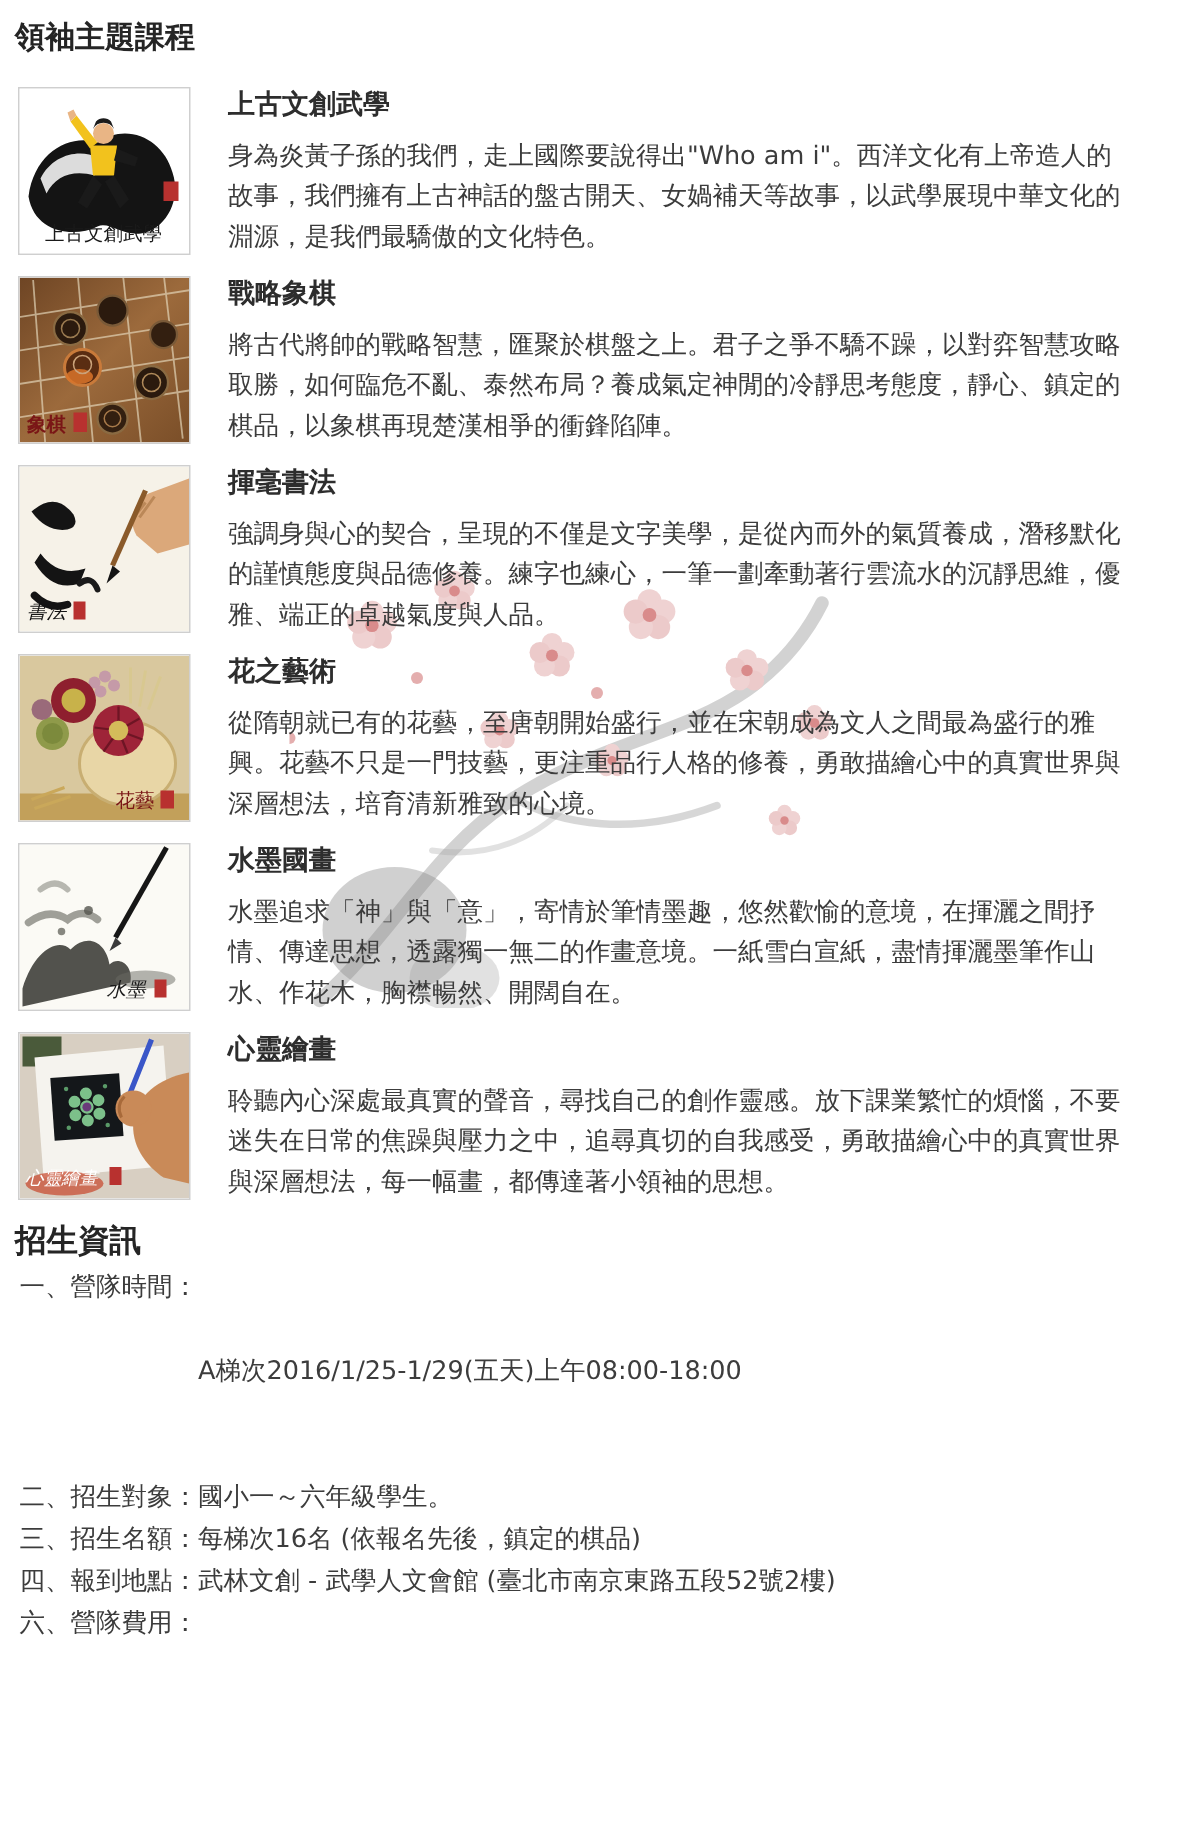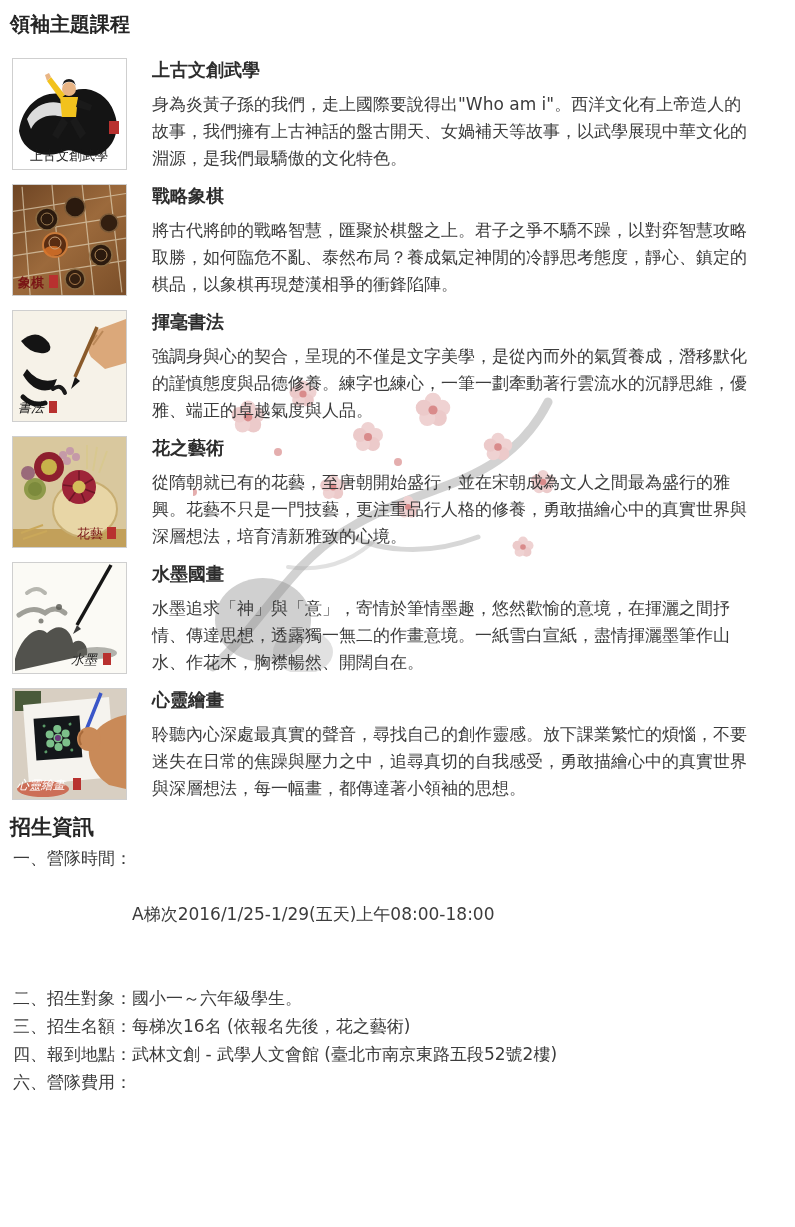--- a/index.html
+++ b/index.html
@@ -290,21 +290,21 @@
       </div>
     </div>
 
     <div class="info-item">
       <span class="info-label">二、招生對象：</span>
       <div class="info-lines">國小一～六年級學生。</div>
     </div>
 
     <div class="info-item">
       <span class="info-label">三、招生名額：</span>
-      <div class="info-lines">每梯次16名 (依報名先後，花之藝術)</div>
+      <div class="info-lines">每梯次16名 (依報名先後，鎮定的棋品)</div>
     </div>
 
     <div class="info-item">
       <span class="info-label">四、報到地點：</span>
       <div class="info-lines">武林文創 - 武學人文會館 (臺北市南京東路五段52號2樓)</div>
     </div>
 
 
     <div class="info-item">
       <span class="info-label">六、營隊費用：</span>

